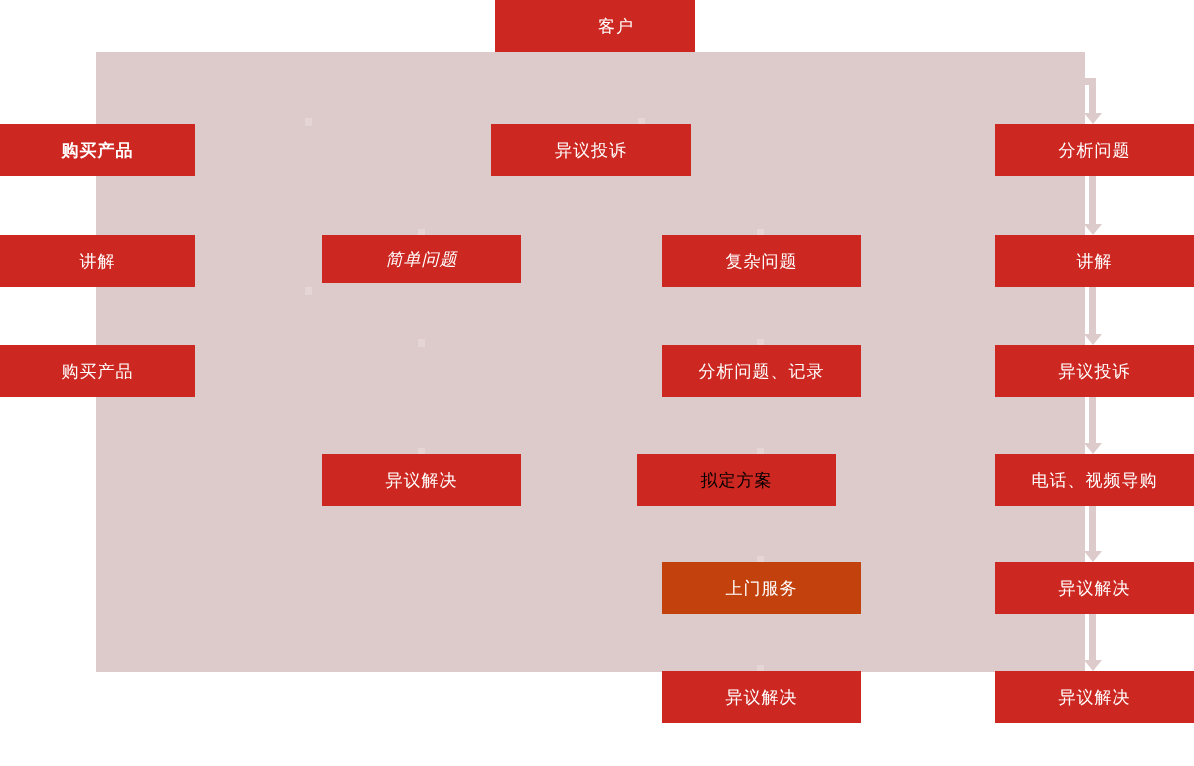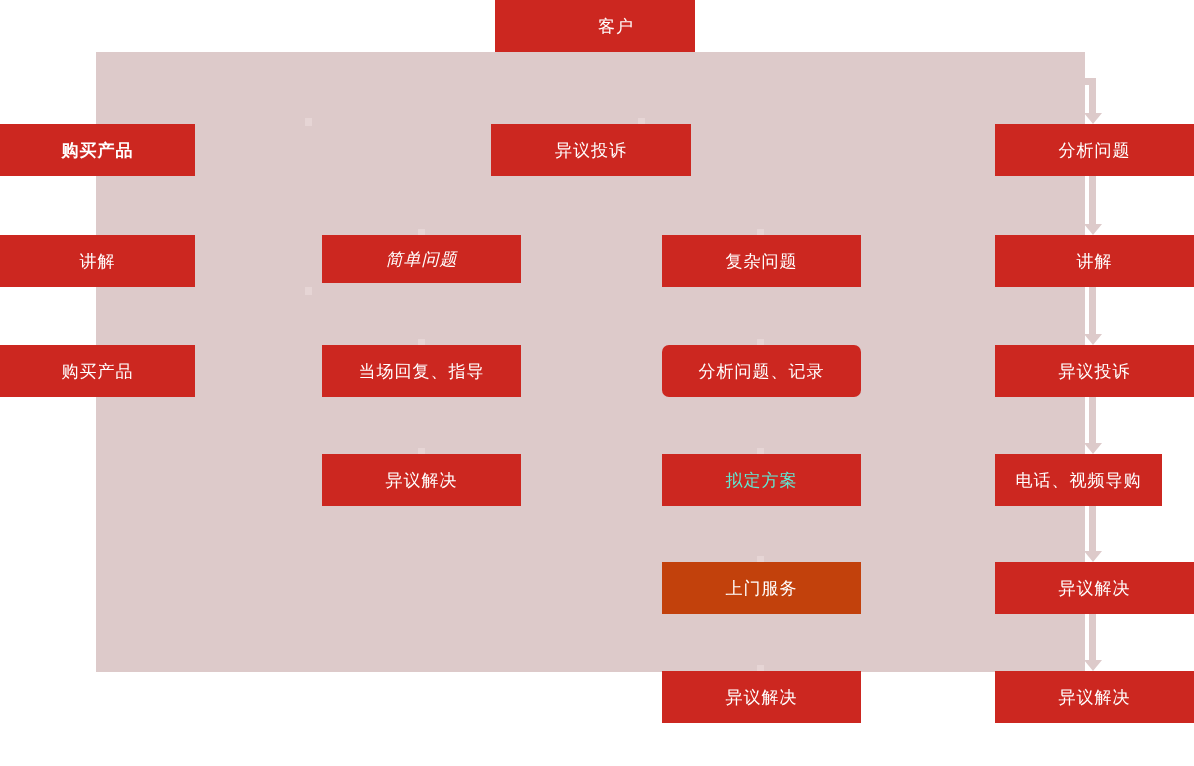--- a/index.html
+++ b/index.html
@@ -89,23 +89,22 @@
     <div class="arrow-head" style="left: 1083.5px; top: 660px; border-top-color: rgb(221, 202, 202);"></div>
     <div class="node" style="left: 495px; top: 0px; width: 200px; height: 52px; background: rgb(204, 39, 32); color: rgb(255, 255, 255); padding-left: 42px;">客户</div>
     <div class="node" style="left: 0px; top: 124px; width: 195px; height: 52px; background: rgb(204, 39, 32); color: rgb(255, 255, 255); font-weight: bold;">购买产品</div>
     <div class="node" style="left: 491px; top: 124px; width: 200px; height: 52px; background: rgb(204, 39, 32); color: rgb(255, 255, 255);">异议投诉</div>
     <div class="node" style="left: 995px; top: 124px; width: 199px; height: 52px; background: rgb(204, 39, 32); color: rgb(255, 255, 255);">分析问题</div>
     <div class="node" style="left: 0px; top: 235px; width: 195px; height: 52px; background: rgb(204, 39, 32); color: rgb(255, 255, 255);">讲解</div>
     <div class="node" style="left: 322px; top: 235px; width: 199px; height: 48px; background: rgb(204, 39, 32); color: #ffffff; font-style: italic;">简单问题</div>
     <div class="node" style="left: 662px; top: 235px; width: 199px; height: 52px; background: rgb(204, 39, 32); color: rgb(255, 255, 255);">复杂问题</div>
     <div class="node" style="left: 995px; top: 235px; width: 199px; height: 52px; background: rgb(204, 39, 32); color: rgb(255, 255, 255);">讲解</div>
     <div class="node" style="left: 0px; top: 345px; width: 195px; height: 52px; background: rgb(204, 39, 32); color: rgb(255, 255, 255);">购买产品</div>
-    <div class="node" style="left: 322px; top: 345px; width: 199px; height: 52px; background: rgb(204, 39, 32); color: rgb(255, 255, 255);">当场回复、指导</div>
-    <div class="node" style="left: 662px; top: 345px; width: 199px; height: 52px; background: rgb(204, 39, 32); color: rgb(255, 255, 255); border-radius: 7px;">分析问题、记录</div>
+    <div class="node" style="left: 662px; top: 345px; width: 199px; height: 52px; background: rgb(204, 39, 32); color: rgb(255, 255, 255);">分析问题、记录</div>
     <div class="node" style="left: 995px; top: 345px; width: 199px; height: 52px; background: rgb(204, 39, 32); color: rgb(255, 255, 255);">异议投诉</div>
     <div class="node" style="left: 322px; top: 454px; width: 199px; height: 52px; background: rgb(204, 39, 32); color: rgb(255, 255, 255);">异议解决</div>
-    <div class="node" style="left: 662px; top: 454px; width: 199px; height: 52px; background: rgb(204, 39, 32); color: #5eead4;">拟定方案</div>
-    <div class="node" style="left: 995px; top: 454px; width: 167px; height: 52px; background: rgb(204, 39, 32); color: rgb(255, 255, 255);">电话、视频导购</div>
+    <div class="node" style="left: 637px; top: 454px; width: 199px; height: 52px; background: rgb(204, 39, 32); color: #000000;">拟定方案</div>
+    <div class="node" style="left: 995px; top: 454px; width: 199px; height: 52px; background: rgb(204, 39, 32); color: rgb(255, 255, 255);">电话、视频导购</div>
     <div class="node" style="left: 662px; top: 562px; width: 199px; height: 52px; background: #c2410c; color: rgb(255, 255, 255);">上门服务</div>
     <div class="node" style="left: 995px; top: 562px; width: 199px; height: 52px; background: rgb(204, 39, 32); color: rgb(255, 255, 255);">异议解决</div>
     <div class="node" style="left: 662px; top: 671px; width: 199px; height: 52px; background: rgb(204, 39, 32); color: rgb(255, 255, 255);">异议解决</div>
     <div class="node" style="left: 995px; top: 671px; width: 199px; height: 52px; background: rgb(204, 39, 32); color: rgb(255, 255, 255);">异议解决</div>
   </div>
 
 </body></html>

